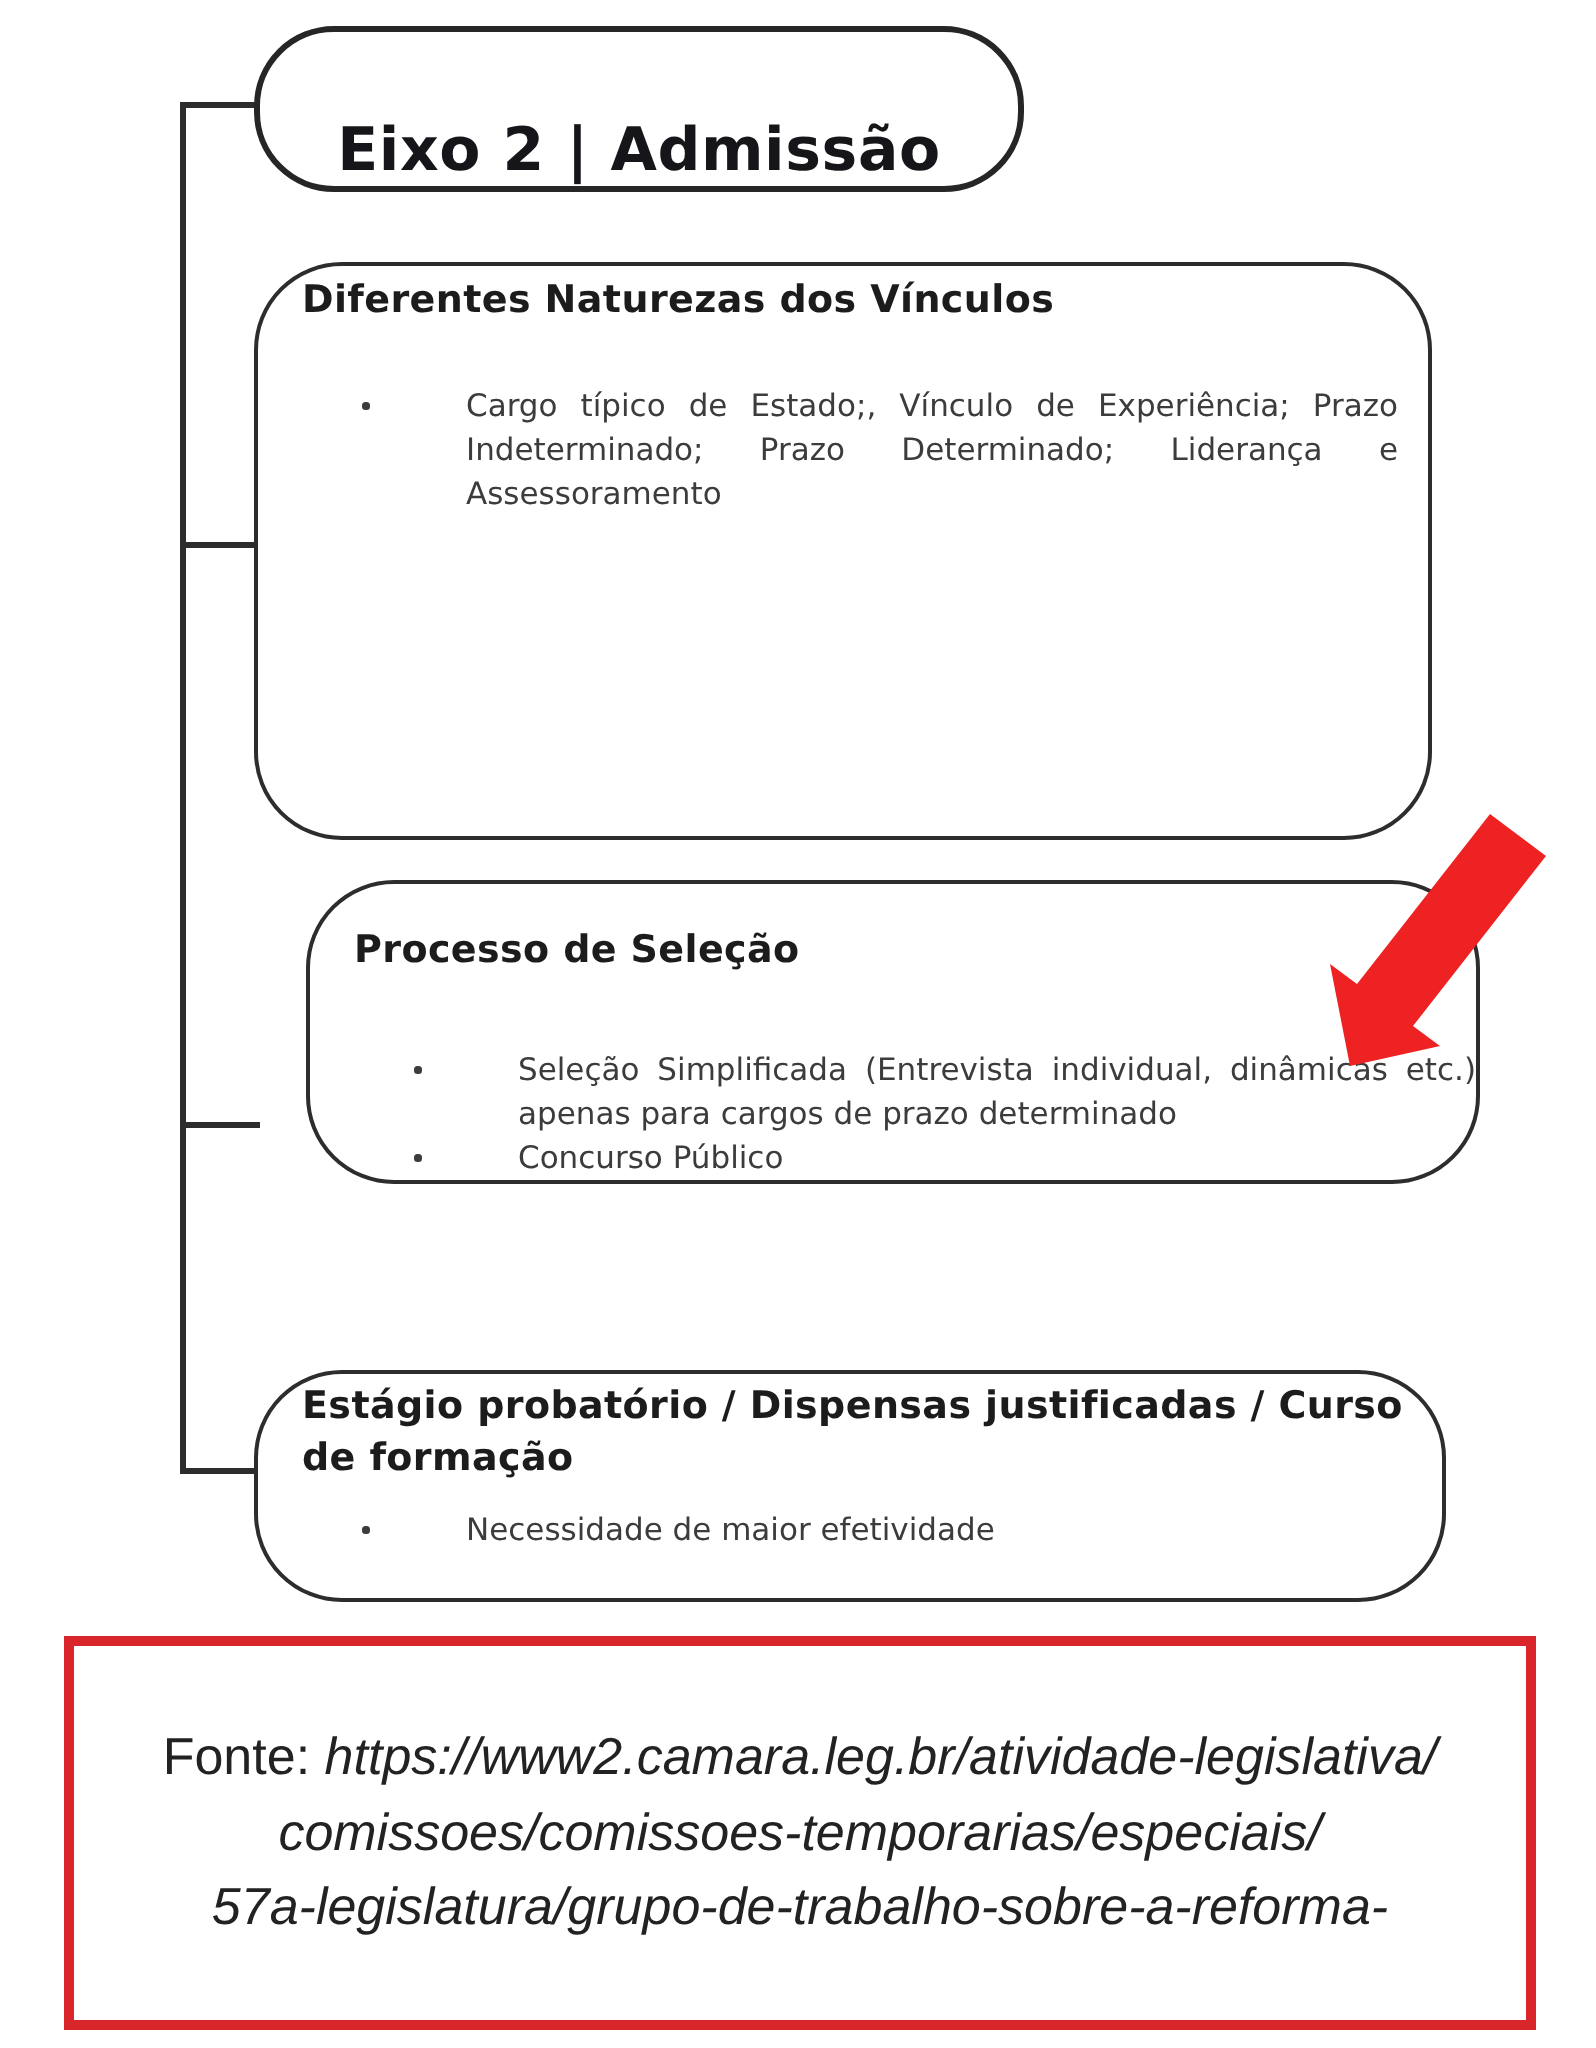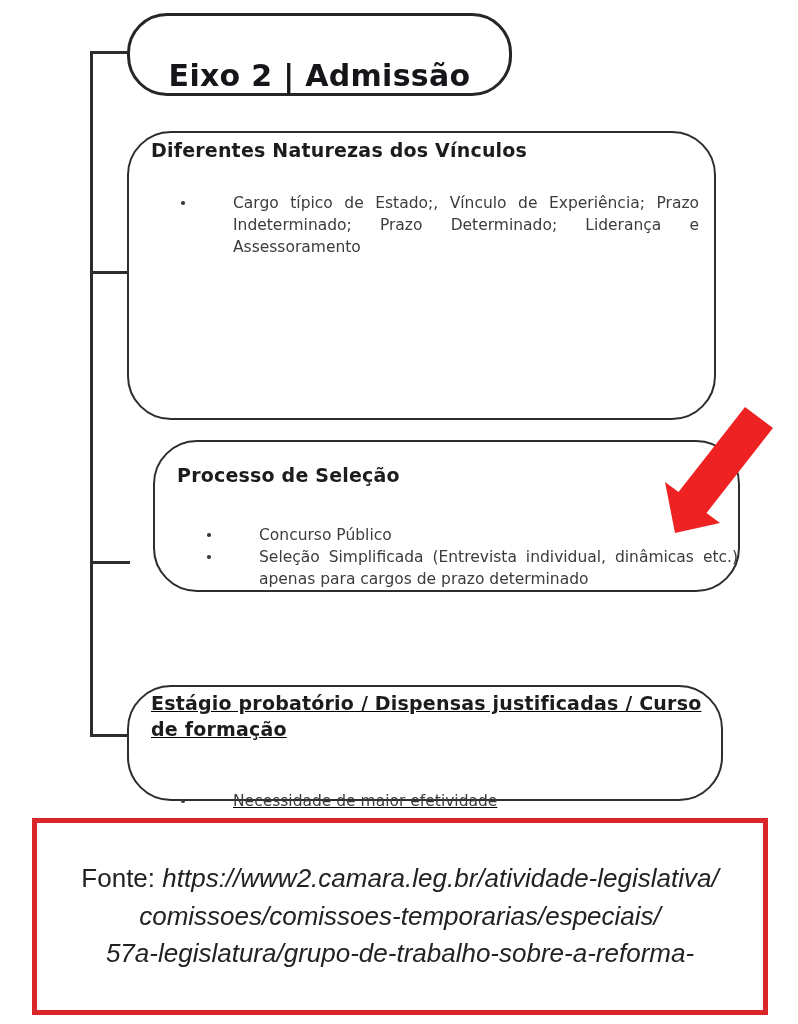--- a/index.html
+++ b/index.html
@@ -46,22 +46,22 @@
     text-align: justify;
   }
   .node li::before {
     content: ""; position: absolute; left: 1px; top: 9px;
     width: 3.5px; height: 3.5px; border-radius: 50%; background: #3c3c3c;
   }
   .box-1 { left: 127px; top: 131px; width: 589px; height: 289px; padding: 4px 15px 0 22px; }
   .box-1 ul { margin-top: 29px; }
   .box-2 { left: 127px; top: 440px; width: 587px; height: 152px; padding: 20px 0 0 22px; margin-left: 26px; }
   .box-2 ul { margin-top: 36px; }
-  .box-3 { left: 127px; top: 685px; width: 596px; height: 116px; padding: 3px 15px 0 22px; text-decoration: underline; }
-  .box-3 ul { margin-top: 48px; }
+  .box-3 { left: 127px; top: 685px; width: 596px; height: 116px; padding: 3px 15px 0 22px; }
+  .box-3 ul { margin-top: 12px; }
 
   
   .arrow { position: absolute; left: 655px; top: 395px; width: 125px; height: 145px; z-index: 5; }
 
   
   .source-box {
     position: absolute; left: 32px; top: 818px; width: 736px; height: 197px;
     box-sizing: border-box; border: 5px solid #d9262b; background: #fff;
     display: flex; flex-direction: column; justify-content: center;
     text-align: center; z-index: 2;
@@ -89,22 +89,22 @@
   <section class="node box-1">
     <h2>Diferentes Naturezas dos Vínculos</h2>
     <ul>
       <li>Cargo típico de Estado;, Vínculo de Experiência; Prazo Indeterminado; Prazo Determinado; Liderança e Assessoramento</li>
     </ul>
   </section>
 
   <section class="node box-2">
     <h2>Processo de Seleção</h2>
     <ul>
+      <li>Seleção Simplificada (Entrevista individual, dinâmicas etc.) apenas para cargos de prazo determinado</li>
       <li>Concurso Público</li>
-      <li>Seleção Simplificada (Entrevista individual, dinâmicas etc.) apenas para cargos de prazo determinado</li>
     </ul>
   </section>
 
   <section class="node box-3">
     <h2>Estágio probatório / Dispensas justificadas / Curso de formação</h2>
     <ul>
       <li>Necessidade de maior efetividade</li>
     </ul>
   </section>
 

